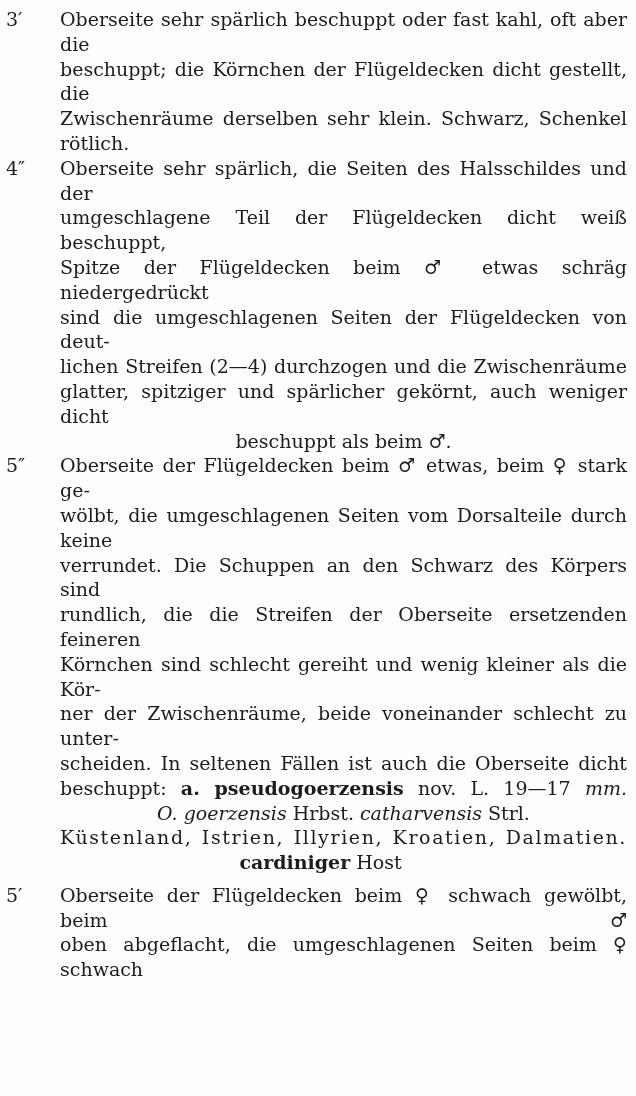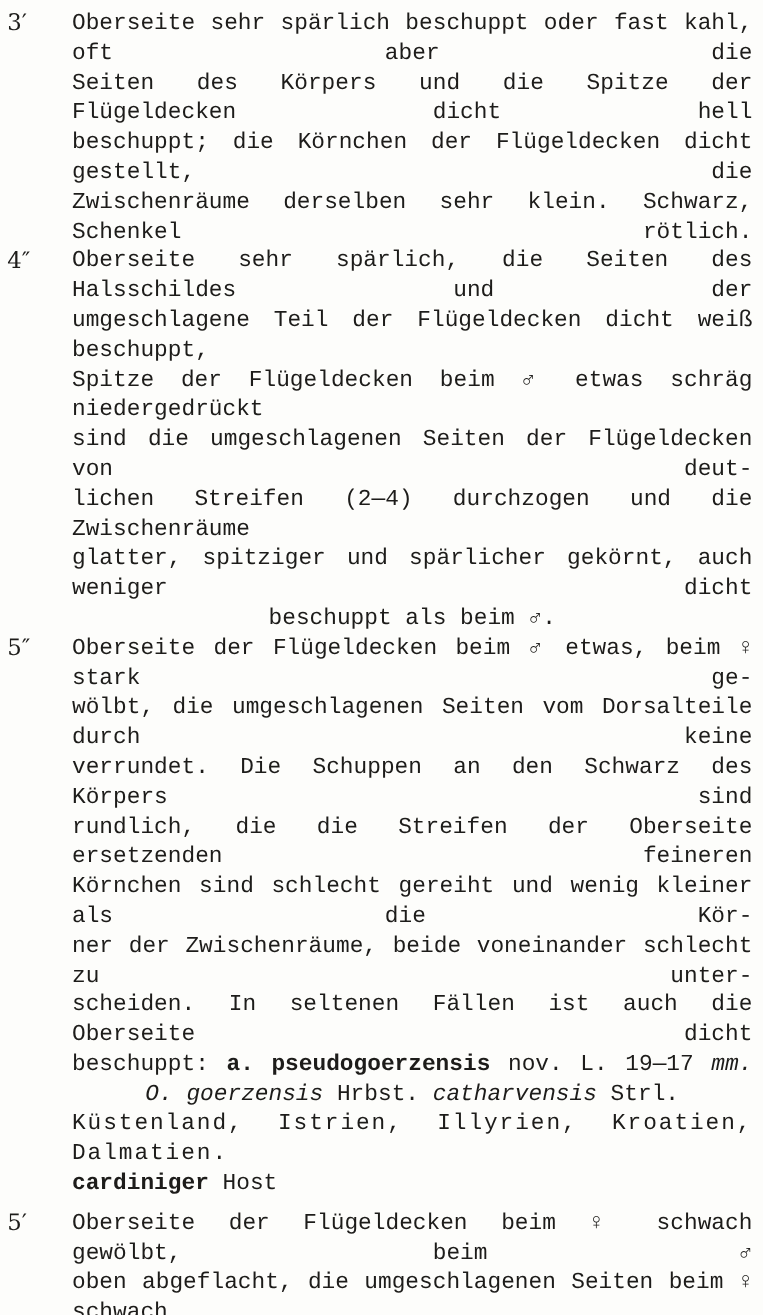--- a/index.html
+++ b/index.html
@@ -14,39 +14,38 @@
     overflow:hidden;
     box-sizing:border-box;
     padding-top:7px;
   }
   .entry{display:flex;align-items:flex-start;}
   .label{
     flex:none;width:60px;box-sizing:border-box;
     padding-left:6px;line-height:24.8px;white-space:nowrap;
   }
   .entry[data-name="entry-5-prime"]{margin-top:8px;}
-  .body{flex:1;box-sizing:border-box;padding-right:9px;min-width:0;font-family:Liberation Mono, monospace;}
+  .body{flex:1;box-sizing:border-box;padding-right:9px;min-width:0;}
   .line{line-height:24.8px;min-height:24.8px;}
   .line.a-j{text-align:justify;text-align-last:justify;}
   .line.a-l{text-align:center;}
-  .line.a-r{text-align:left;padding-right:46px;}
+  .line.a-r{text-align:center;padding-right:46px;}
   .s-b{font-weight:700;}
   .s-i{font-style:italic;}
   .s-sp{letter-spacing:1.6px;}
 </style>
 </head>
 <body>
 
 <div class="sheet" data-name="scanned-page">
   <div id="doc-flow" data-name="document-flow">
       <div class="entry" data-name="entry-3-prime">
         <div class="label" data-name="couplet-number">3′</div>
         <div class="body" data-name="couplet-text">
           <div class="line a-j" data-name="text-line"><span data-name="text-run">Oberseite sehr spärlich beschuppt oder fast kahl, oft aber die</span></div>
-          <div class="line a-j" data-name="text-line"><span data-name="text-run">Seiten des Körpers und die Spitze der Flügeldecken dicht hell</span></div>
           <div class="line a-j" data-name="text-line"><span data-name="text-run">beschuppt; die Körnchen der Flügeldecken dicht gestellt, die</span></div>
           <div class="line a-j" data-name="text-line"><span data-name="text-run">Zwischenräume derselben sehr klein. Schwarz, Schenkel rötlich.</span></div>
         </div>
       </div>
       <div class="entry" data-name="entry-4-doubleprime">
         <div class="label" data-name="couplet-number">4″</div>
         <div class="body" data-name="couplet-text">
           <div class="line a-j" data-name="text-line"><span data-name="text-run">Oberseite sehr spärlich, die Seiten des Halsschildes und der</span></div>
           <div class="line a-j" data-name="text-line"><span data-name="text-run">umgeschlagene Teil der Flügeldecken dicht weiß beschuppt,</span></div>
           <div class="line a-j" data-name="text-line"><span data-name="text-run">Spitze der Flügeldecken beim ♂ etwas schräg niedergedrückt</span></div>

